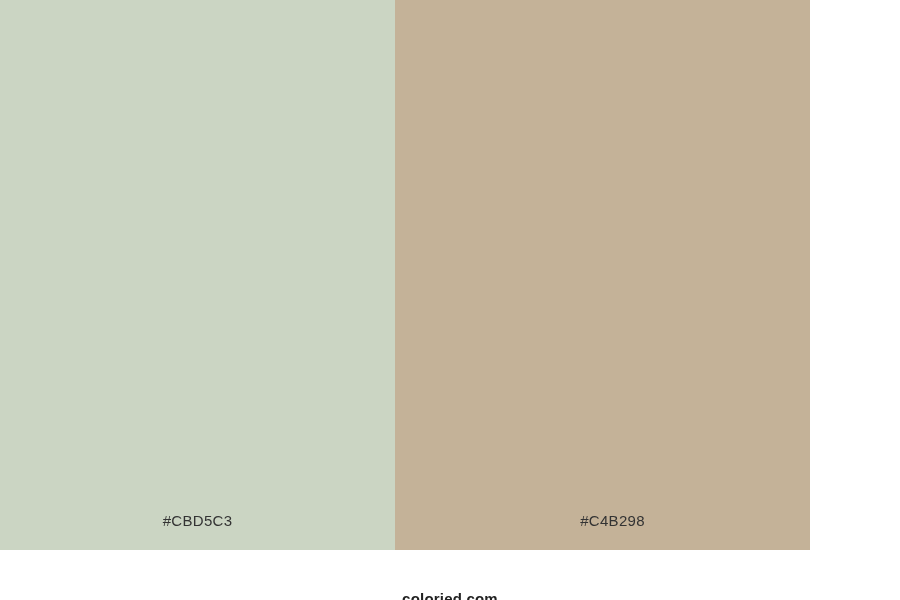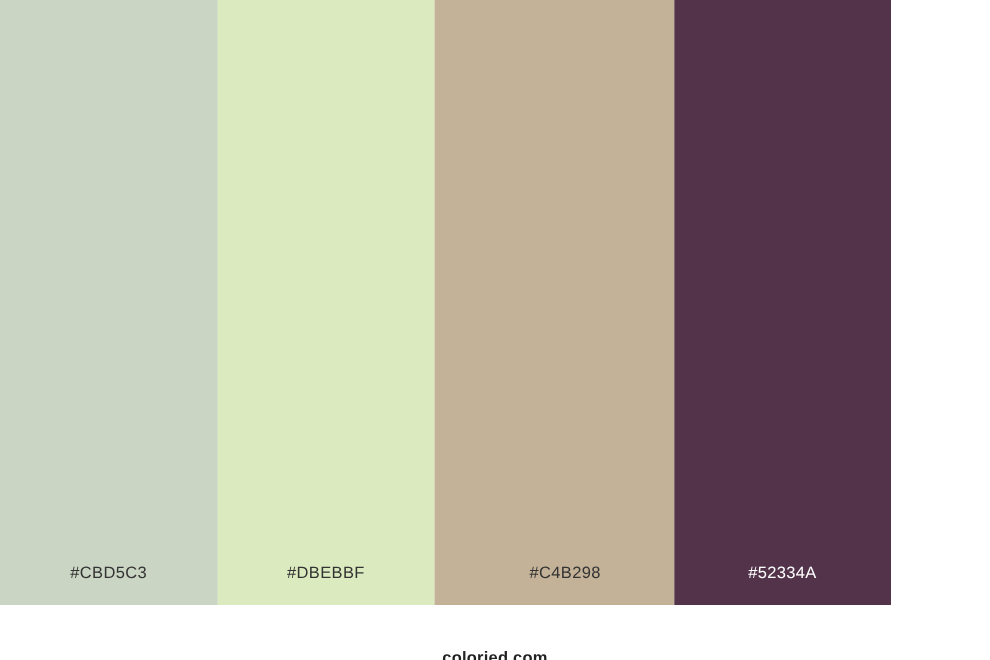--- a/index.html
+++ b/index.html
@@ -62,32 +62,26 @@
 <body>
 
 <div id="palette-page">
 
   <div id="swatch-strip">
 
     <div class="swatch" style="background-color: rgb(203, 213, 195);">
       <span class="swatch-label" style="color: rgb(51, 51, 51);">#CBD5C3</span>
     </div>
 
-    <div class="swatch" style="background-color: rgb(219, 235, 191);">
-      <span class="swatch-label" style="color: rgb(51, 51, 51);">#DBEBBF</span>
-    </div>
 
     <div class="swatch" style="background-color: rgb(196, 178, 152); padding-left: 20px;">
       <span class="swatch-label" style="color: rgb(51, 51, 51);">#C4B298</span>
     </div>
 
 
-    <div class="swatch" style="background-color: rgb(82, 51, 74);">
-      <span class="swatch-label" style="color: rgb(255, 255, 255);">#52334A</span>
-    </div>
 
   </div>
 
   <div id="footer">
     <span id="footer-text">coloried.com</span>
   </div>
 
 </div>
 
 </body></html>

